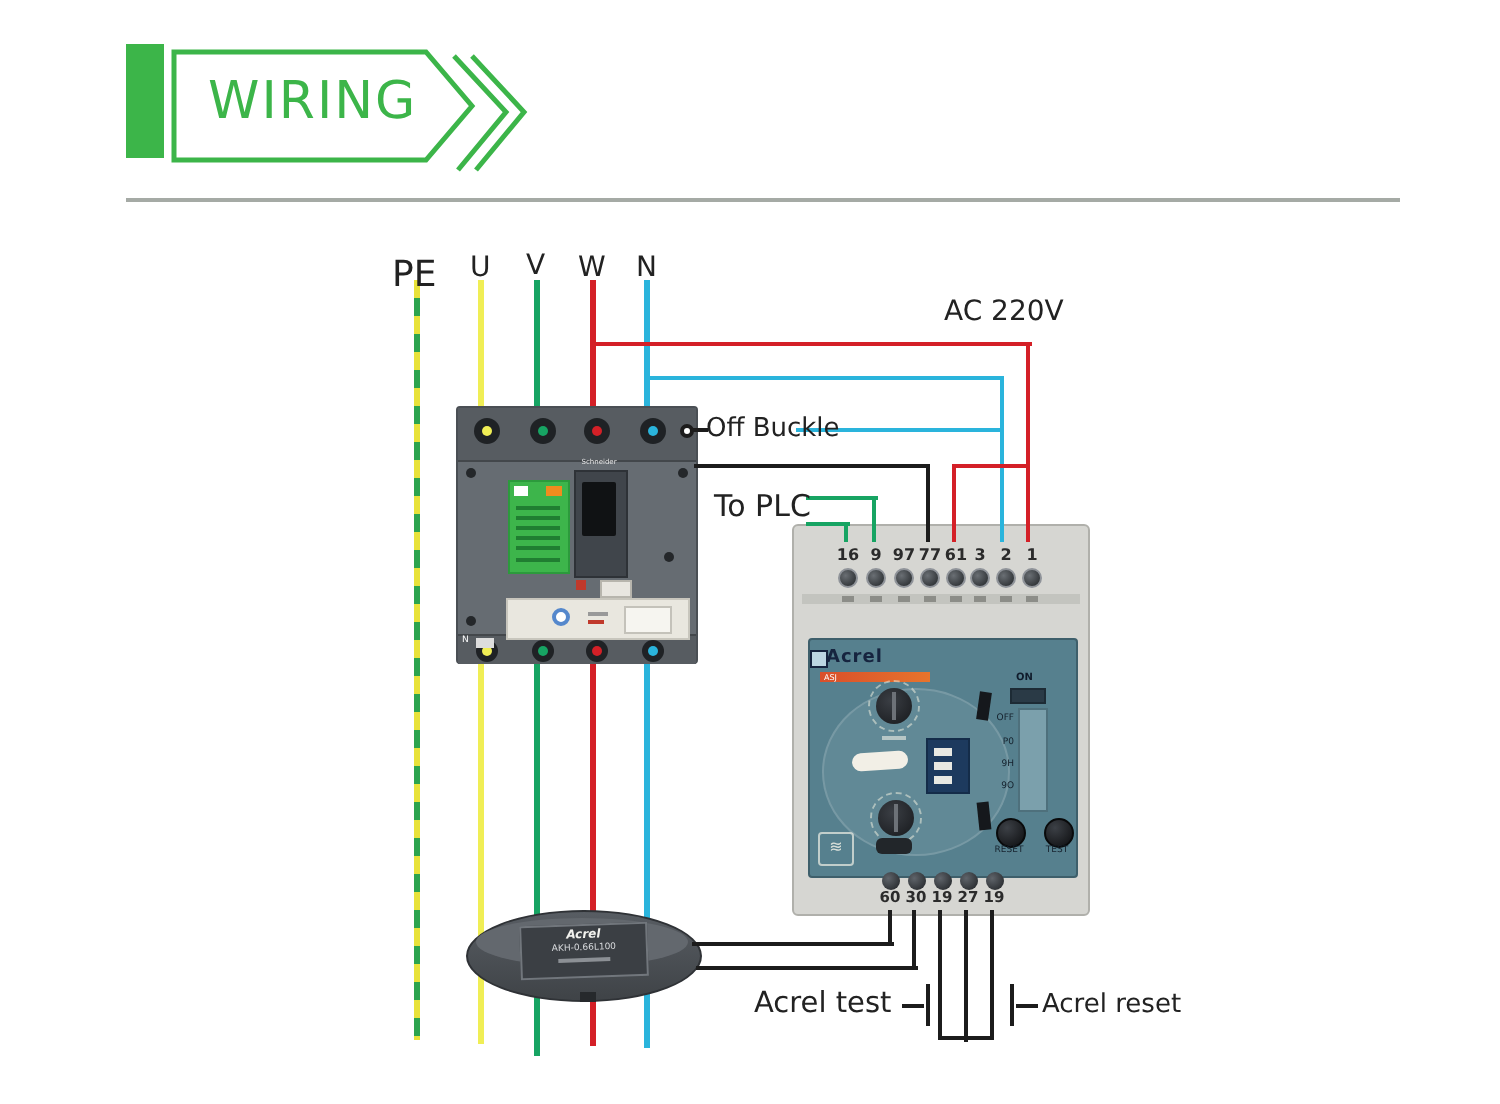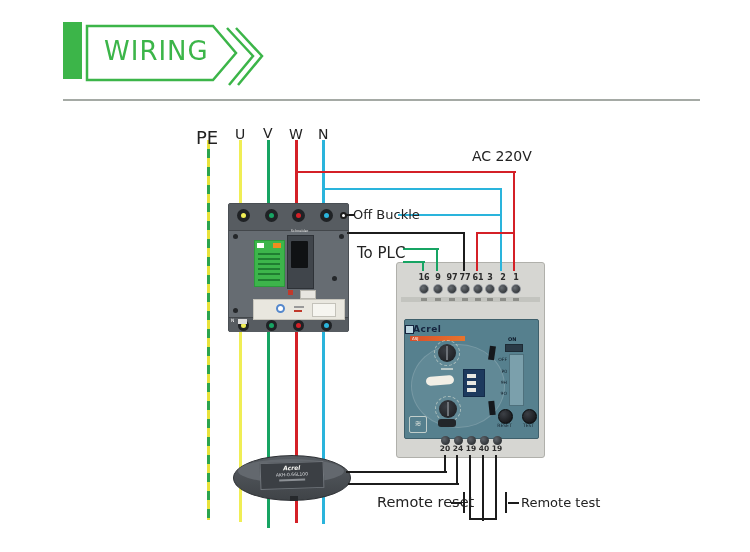--- a/index.html
+++ b/index.html
@@ -241,42 +241,42 @@
       <div class="btn" style="left:117px;top:89px;"></div>
       <span class="btn-lbl" style="left:88px;width:23px;">RESET</span>
       <span class="btn-lbl" style="left:114px;width:19px;">TEST</span>
     </div>
 
     <div class="rb-screw" style="left:44px;"></div>
     <div class="rb-screw" style="left:57px;"></div>
     <div class="rb-screw" style="left:70px;"></div>
     <div class="rb-screw" style="left:83px;"></div>
     <div class="rb-screw" style="left:96px;"></div>
-    <span class="rb-lbl" style="left:40px;">20</span>
-    <span class="rb-lbl" style="left:53px;">24</span>
+    <span class="rb-lbl" style="left:40px;">60</span>
+    <span class="rb-lbl" style="left:53px;">30</span>
     <span class="rb-lbl" style="left:66px;">19</span>
-    <span class="rb-lbl" style="left:79px;">40</span>
+    <span class="rb-lbl" style="left:79px;">27</span>
     <span class="rb-lbl" style="left:92px;">19</span>
   </div>
 
   <div class="abs h blk z30" style="left:346px;top:471px;width:101px;"></div>
   <div class="abs v blk z30" style="left:444px;top:455px;height:18px;"></div>
   <div class="abs h blk z30" style="left:348px;top:483px;width:111px;"></div>
   <div class="abs v blk z30" style="left:456px;top:455px;height:30px;"></div>
 
   <div class="abs v blk z30" style="left:469px;top:455px;height:65px;"></div>
   <div class="abs v blk z30" style="left:482px;top:455px;height:66px;"></div>
   <div class="abs v blk z30" style="left:495px;top:455px;height:65px;"></div>
   <div class="abs h blk z30" style="left:469px;top:518px;width:28px;"></div>
   <div class="abs v blk z30" style="left:463px;top:492px;height:21px;"></div>
   <div class="abs h blk z30" style="left:451px;top:502px;width:11px;"></div>
   <div class="abs v blk z30" style="left:505px;top:492px;height:21px;"></div>
   <div class="abs h blk z30" style="left:508px;top:502px;width:11px;"></div>
-  <div class="abs lbl z40" style="left:377px;top:494px;font-size:14.5px;">Remote reset</div>
-  <div class="abs lbl z40" style="left:521px;top:495px;font-size:13px;">Remote test</div>
+  <div class="abs lbl z40" style="left:377px;top:494px;font-size:14.5px;">Acrel test</div>
+  <div class="abs lbl z40" style="left:521px;top:495px;font-size:13px;">Acrel reset</div>
 
   <div class="abs ct">
     <div class="ct-top"></div>
     <div class="ct-plate">
       <div class="ct-brand">Acrel</div>
       <div class="ct-model">AKH-0.66L100</div>
       <div class="ct-sub"></div>
     </div>
     <div style="position:absolute;left:56px;top:40px;width:8px;height:5px;background:#26292c;"></div>
   </div>

